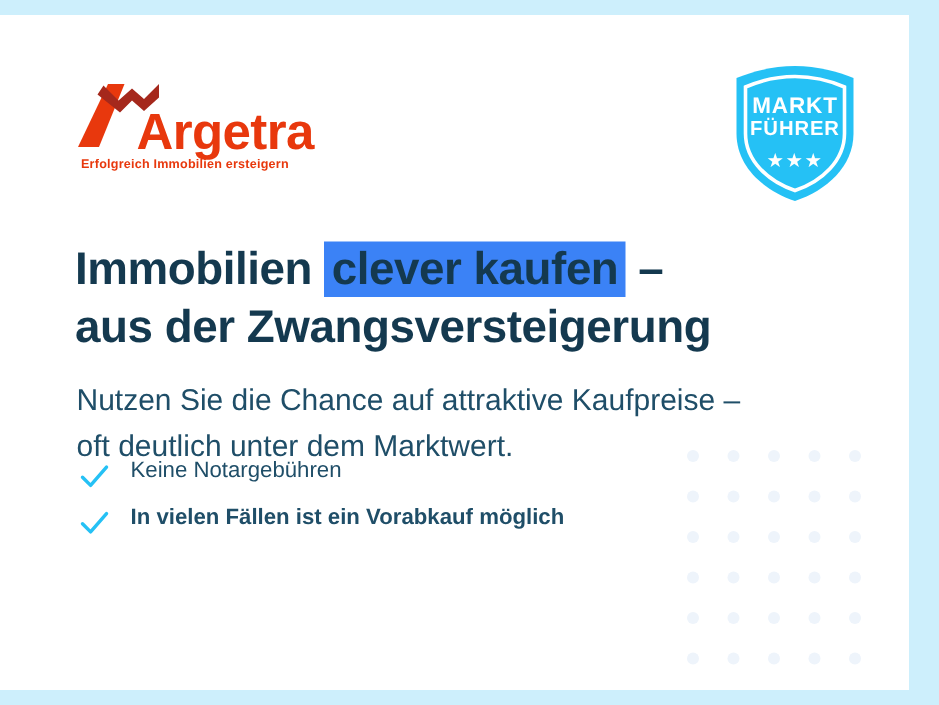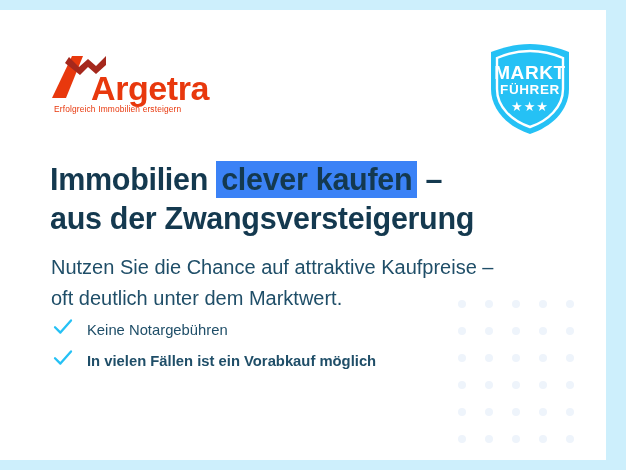--- a/index.html
+++ b/index.html
@@ -65,21 +65,21 @@
     font-weight: 700;
     color: #e8380d;
     letter-spacing: -0.4px;
     line-height: 1;
   }
   #logo-tagline {
     position: absolute;
     left: 2px;
     top: 50px;
     font-size: 8.4px;
-    font-weight: 400;
+    font-weight: 700;
     color: #e8380d;
     letter-spacing: 0.15px;
     white-space: nowrap;
   }
 
   
   #badge {
     position: absolute;
     left: 487px;
     top: 33px;
@@ -91,21 +91,21 @@
     position: absolute;
     left: 0;
     top: 20px;
     width: 86px;
     text-align: center;
     color: #ffffff;
     font-weight: 700;
     line-height: 1.05;
     letter-spacing: 0.6px;
   }
-  #badge-line1 { font-size: 19px; display: block; }
+  #badge-line1 { font-size: 15px; display: block; }
   #badge-line2 { font-size: 13.5px; display: block; }
   #badge-stars {
     position: absolute;
     left: 0;
     top: 56px;
     width: 86px;
     text-align: center;
     color: #ffffff;
     font-size: 13px;
     letter-spacing: 1px;
@@ -144,21 +144,21 @@
 
   
   #benefits {
     position: absolute;
     left: 52px;
     top: 297px;
     width: 450px;
   }
   .benefit-item {
     display: flex;
-    align-items: flex-end;
+    align-items: flex-start;
     height: 31px;
   }
   .check-icon {
     width: 22px;
     height: 22px;
     flex: 0 0 22px;
     margin-right: 13px;
     display: block;
   }
   .benefit-label {

